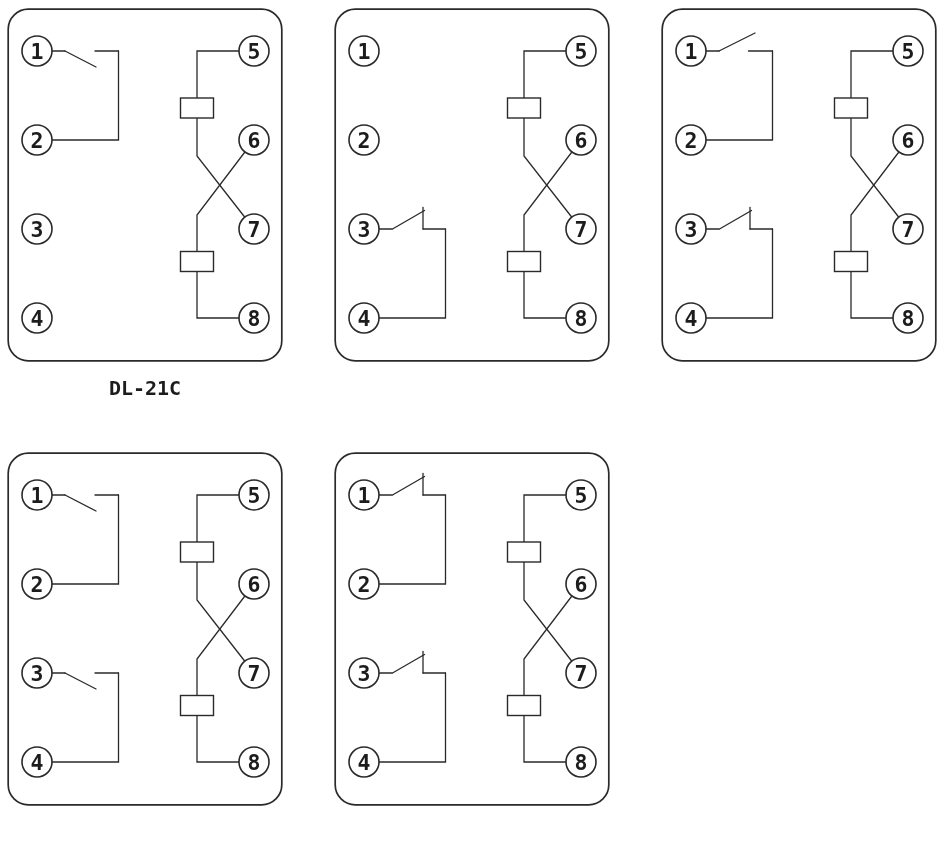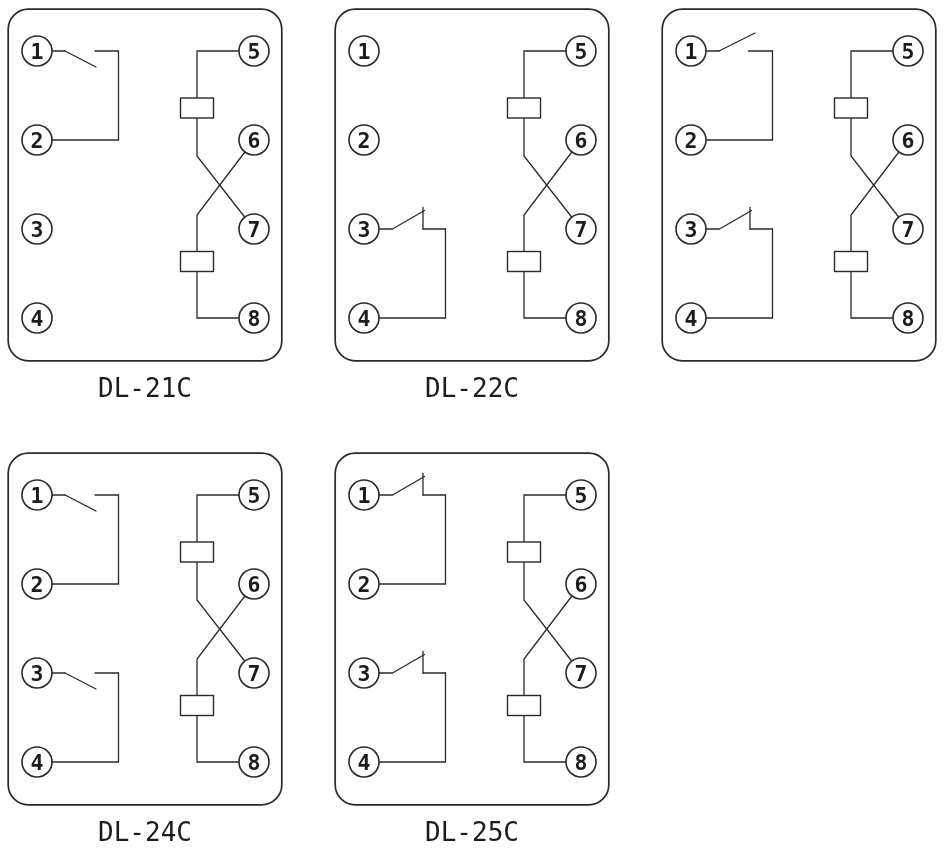--- a/index.html
+++ b/index.html
@@ -5,21 +5,21 @@
   html, body { margin: 0; padding: 0; background: #ffffff; }
   body {
     width: 944px; height: 854px; position: relative; overflow: hidden;
     font-family: "DejaVu Sans Mono", "Liberation Mono", monospace;
   }
   .figure { position: absolute; left: 0; top: 0; width: 944px; height: 854px; background: #ffffff; }
   .panel { position: absolute; width: 276px; }
   .panel svg { display: block; width: 276px; height: 354px; }
   .panel-label {
     margin-top: 13px; width: 276px; text-align: center;
-    font-size: 26px; font-weight: 400; letter-spacing: 0px; color: #1c1c1c;
+    font-size: 20px; font-weight: 700; letter-spacing: 0px; color: #1c1c1c;
     font-family: "DejaVu Sans Mono", "Liberation Mono", monospace;
     line-height: 26px;
   }
 </style>
 </head>
 <body>
 
 <div class="figure">
   <div class="panel" style="left: 7px; top: 8px;">
     <svg viewBox="0 0 276 354">
@@ -77,21 +77,20 @@
         <text x="30" y="317.5" text-anchor="middle" font-family="&quot;DejaVu Sans Mono&quot;, &quot;Liberation Mono&quot;, monospace" font-size="21.5" font-weight="600" fill="#1c1c1c">4</text>
         <circle cx="247" cy="43" r="15" fill="#ffffff" stroke="#2a2a2a" stroke-width="1.6"></circle>
         <text x="247" y="50.5" text-anchor="middle" font-family="&quot;DejaVu Sans Mono&quot;, &quot;Liberation Mono&quot;, monospace" font-size="21.5" font-weight="600" fill="#1c1c1c">5</text>
         <circle cx="247" cy="132" r="15" fill="#ffffff" stroke="#2a2a2a" stroke-width="1.6"></circle>
         <text x="247" y="139.5" text-anchor="middle" font-family="&quot;DejaVu Sans Mono&quot;, &quot;Liberation Mono&quot;, monospace" font-size="21.5" font-weight="600" fill="#1c1c1c">6</text>
         <circle cx="247" cy="221" r="15" fill="#ffffff" stroke="#2a2a2a" stroke-width="1.6"></circle>
         <text x="247" y="228.5" text-anchor="middle" font-family="&quot;DejaVu Sans Mono&quot;, &quot;Liberation Mono&quot;, monospace" font-size="21.5" font-weight="600" fill="#1c1c1c">7</text>
         <circle cx="247" cy="310" r="15" fill="#ffffff" stroke="#2a2a2a" stroke-width="1.6"></circle>
         <text x="247" y="317.5" text-anchor="middle" font-family="&quot;DejaVu Sans Mono&quot;, &quot;Liberation Mono&quot;, monospace" font-size="21.5" font-weight="600" fill="#1c1c1c">8</text>
       </svg>
-    <div class="panel-label">DL-22C</div>
   </div>
   <div class="panel" style="left: 661px; top: 8px;">
     <svg viewBox="0 0 276 354">
         <rect x="1.2" y="1.2" width="273.6" height="351.6" rx="20" ry="20" fill="#ffffff" stroke="#2a2a2a" stroke-width="1.7"></rect>
         <path d="M 247 43 H 190 V 90" fill="none" stroke="#2a2a2a" stroke-width="1.3" stroke-linecap="round"></path>
         <path d="M 190 110 V 148 L 247 221" fill="none" stroke="#2a2a2a" stroke-width="1.3" stroke-linecap="round"></path>
         <path d="M 247 132 L 190 207 V 243.5" fill="none" stroke="#2a2a2a" stroke-width="1.3" stroke-linecap="round"></path>
         <path d="M 190 263.5 V 310 H 247" fill="none" stroke="#2a2a2a" stroke-width="1.3" stroke-linecap="round"></path>
         <rect x="173.5" y="90" width="33" height="20" fill="#ffffff" stroke="#2a2a2a" stroke-width="1.4"></rect>
         <rect x="173.5" y="243.5" width="33" height="20" fill="#ffffff" stroke="#2a2a2a" stroke-width="1.4"></rect>
@@ -149,21 +148,20 @@
         <text x="30" y="317.5" text-anchor="middle" font-family="&quot;DejaVu Sans Mono&quot;, &quot;Liberation Mono&quot;, monospace" font-size="21.5" font-weight="600" fill="#1c1c1c">4</text>
         <circle cx="247" cy="43" r="15" fill="#ffffff" stroke="#2a2a2a" stroke-width="1.6"></circle>
         <text x="247" y="50.5" text-anchor="middle" font-family="&quot;DejaVu Sans Mono&quot;, &quot;Liberation Mono&quot;, monospace" font-size="21.5" font-weight="600" fill="#1c1c1c">5</text>
         <circle cx="247" cy="132" r="15" fill="#ffffff" stroke="#2a2a2a" stroke-width="1.6"></circle>
         <text x="247" y="139.5" text-anchor="middle" font-family="&quot;DejaVu Sans Mono&quot;, &quot;Liberation Mono&quot;, monospace" font-size="21.5" font-weight="600" fill="#1c1c1c">6</text>
         <circle cx="247" cy="221" r="15" fill="#ffffff" stroke="#2a2a2a" stroke-width="1.6"></circle>
         <text x="247" y="228.5" text-anchor="middle" font-family="&quot;DejaVu Sans Mono&quot;, &quot;Liberation Mono&quot;, monospace" font-size="21.5" font-weight="600" fill="#1c1c1c">7</text>
         <circle cx="247" cy="310" r="15" fill="#ffffff" stroke="#2a2a2a" stroke-width="1.6"></circle>
         <text x="247" y="317.5" text-anchor="middle" font-family="&quot;DejaVu Sans Mono&quot;, &quot;Liberation Mono&quot;, monospace" font-size="21.5" font-weight="600" fill="#1c1c1c">8</text>
       </svg>
-    <div class="panel-label">DL-24C</div>
   </div>
   <div class="panel" style="left: 334px; top: 452px;">
     <svg viewBox="0 0 276 354">
         <rect x="1.2" y="1.2" width="273.6" height="351.6" rx="20" ry="20" fill="#ffffff" stroke="#2a2a2a" stroke-width="1.7"></rect>
         <path d="M 247 43 H 190 V 90" fill="none" stroke="#2a2a2a" stroke-width="1.3" stroke-linecap="round"></path>
         <path d="M 190 110 V 148 L 247 221" fill="none" stroke="#2a2a2a" stroke-width="1.3" stroke-linecap="round"></path>
         <path d="M 247 132 L 190 207 V 243.5" fill="none" stroke="#2a2a2a" stroke-width="1.3" stroke-linecap="round"></path>
         <path d="M 190 263.5 V 310 H 247" fill="none" stroke="#2a2a2a" stroke-width="1.3" stroke-linecap="round"></path>
         <rect x="173.5" y="90" width="33" height="20" fill="#ffffff" stroke="#2a2a2a" stroke-width="1.4"></rect>
         <rect x="173.5" y="243.5" width="33" height="20" fill="#ffffff" stroke="#2a2a2a" stroke-width="1.4"></rect>
@@ -187,15 +185,14 @@
         <text x="30" y="317.5" text-anchor="middle" font-family="&quot;DejaVu Sans Mono&quot;, &quot;Liberation Mono&quot;, monospace" font-size="21.5" font-weight="600" fill="#1c1c1c">4</text>
         <circle cx="247" cy="43" r="15" fill="#ffffff" stroke="#2a2a2a" stroke-width="1.6"></circle>
         <text x="247" y="50.5" text-anchor="middle" font-family="&quot;DejaVu Sans Mono&quot;, &quot;Liberation Mono&quot;, monospace" font-size="21.5" font-weight="600" fill="#1c1c1c">5</text>
         <circle cx="247" cy="132" r="15" fill="#ffffff" stroke="#2a2a2a" stroke-width="1.6"></circle>
         <text x="247" y="139.5" text-anchor="middle" font-family="&quot;DejaVu Sans Mono&quot;, &quot;Liberation Mono&quot;, monospace" font-size="21.5" font-weight="600" fill="#1c1c1c">6</text>
         <circle cx="247" cy="221" r="15" fill="#ffffff" stroke="#2a2a2a" stroke-width="1.6"></circle>
         <text x="247" y="228.5" text-anchor="middle" font-family="&quot;DejaVu Sans Mono&quot;, &quot;Liberation Mono&quot;, monospace" font-size="21.5" font-weight="600" fill="#1c1c1c">7</text>
         <circle cx="247" cy="310" r="15" fill="#ffffff" stroke="#2a2a2a" stroke-width="1.6"></circle>
         <text x="247" y="317.5" text-anchor="middle" font-family="&quot;DejaVu Sans Mono&quot;, &quot;Liberation Mono&quot;, monospace" font-size="21.5" font-weight="600" fill="#1c1c1c">8</text>
       </svg>
-    <div class="panel-label">DL-25C</div>
   </div>
 </div>
 
 </body></html>

